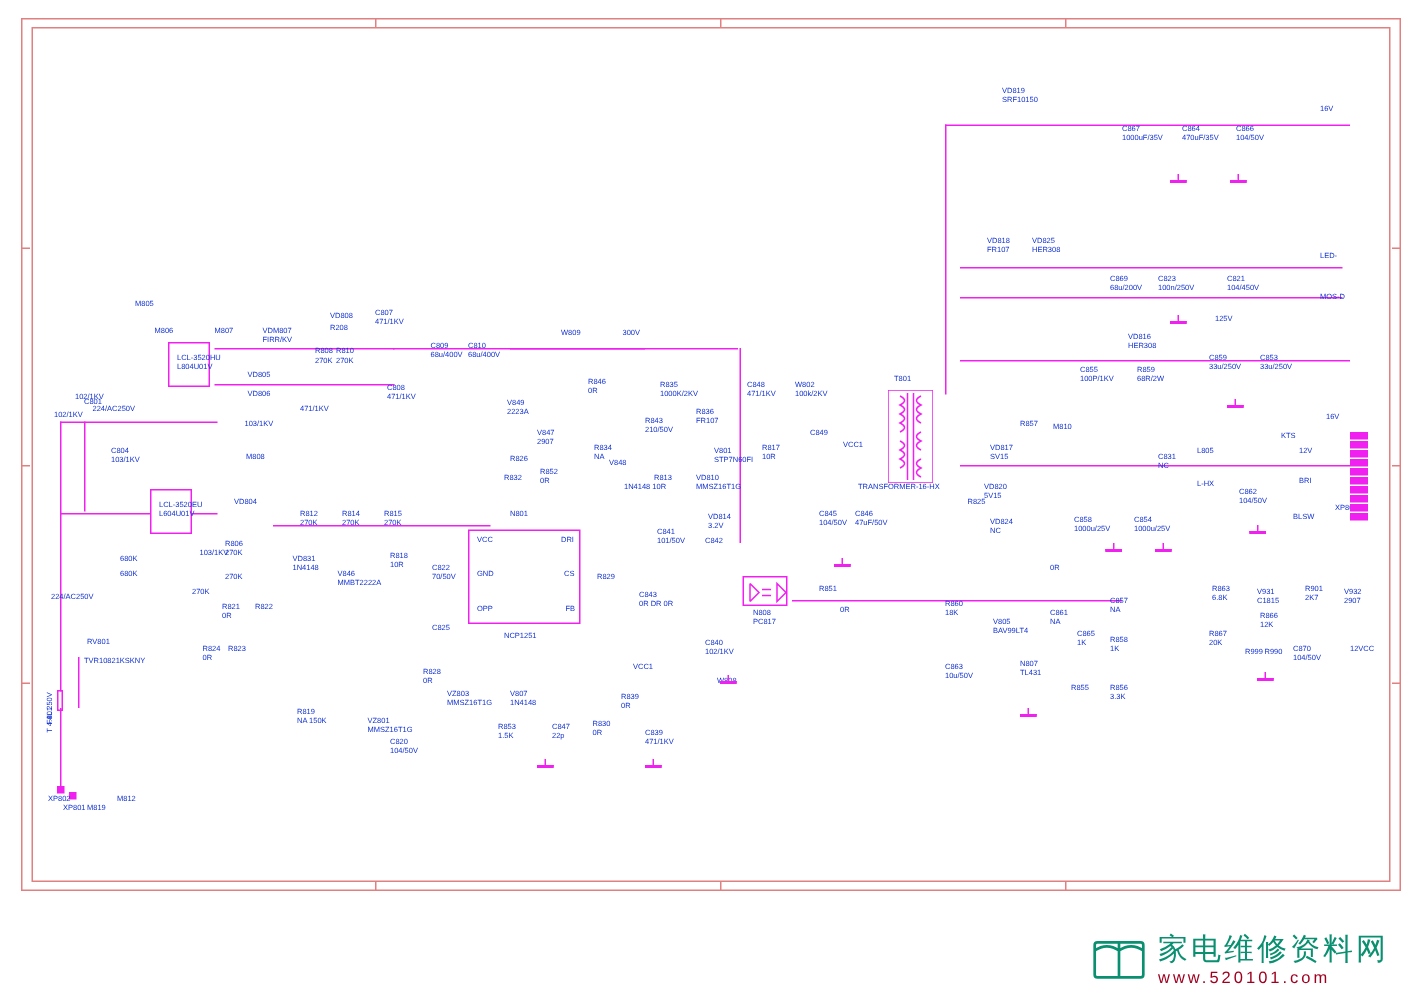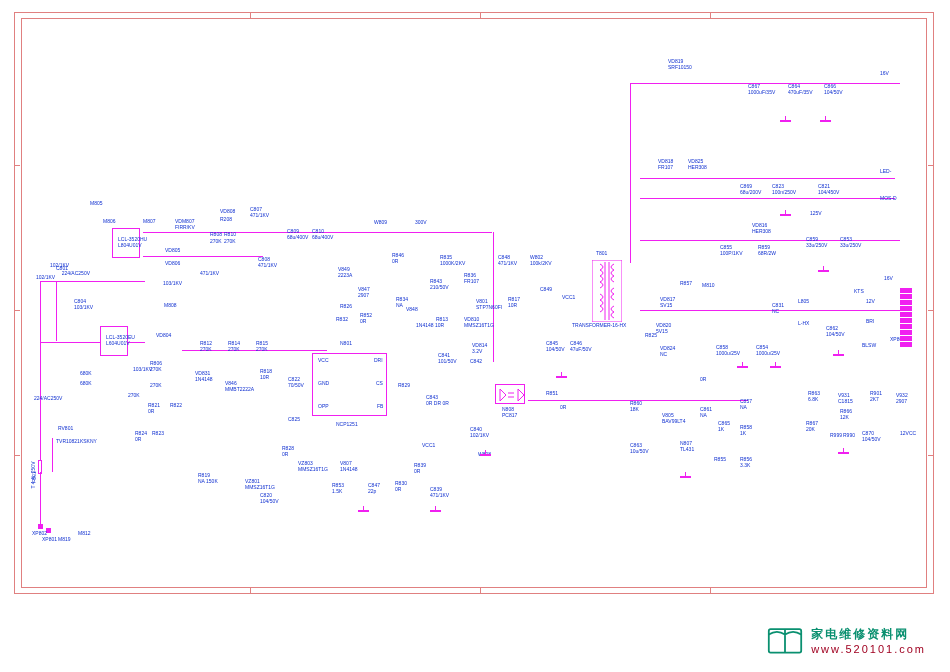--- a/index.html
+++ b/index.html
@@ -13,21 +13,21 @@
   .wire-h { height: 1px; }
   .wire-v { width: 1px; }
   .ic-box { position: absolute; border: 1px solid #f020f0; background: #fff; }
   .ic-pin-label { position: absolute; font-size: 5px; color: #1030d0; }
   .gnd { position: absolute; width: 12px; height: 8px; }
   .gnd::before { content: ''; position: absolute; top: 0; left: 5px; width: 1px; height: 4px; background: #f020f0; }
   .gnd::after { content: ''; position: absolute; top: 4px; left: 0; width: 11px; height: 1px; background: #f020f0; box-shadow: 2px 2px 0 -1px #f020f0, -2px 2px 0 -1px #f020f0, 4px 4px 0 -2px #f020f0; filter: drop-shadow(0 0 0 #f020f0); border-top: 1px solid #f020f0; }
   .logo-wrap { position: absolute; right: 24px; bottom: 14px; display: flex; align-items: center; gap: 8px; }
   .logo-icon { width: 36px; height: 36px; }
   .logo-text { display: flex; flex-direction: column; }
-  .logo-main { font-size: 12px; color: #0a9070; letter-spacing: 2px; font-weight: 700; }
+  .logo-main { font-size: 20px; color: #0a9070; letter-spacing: 2px; font-weight: 400; }
   .logo-url { font-size: 11px; color: #a00020; letter-spacing: 2px; }
   .opto { position: absolute; border: 1px solid #f020f0; width: 30px; height: 20px; }
   .res-sym { position: absolute; width: 4px; height: 12px; border: 1px solid #f020f0; }
   .conn { position: absolute; width: 5px; height: 5px; background: #f020f0; }
   .stack-conn { position: absolute; display: flex; flex-direction: column; gap: 1px; }
   .stack-conn div { width: 12px; height: 5px; background: #f020f0; }
 </style>
 </head>
 <body>
 

